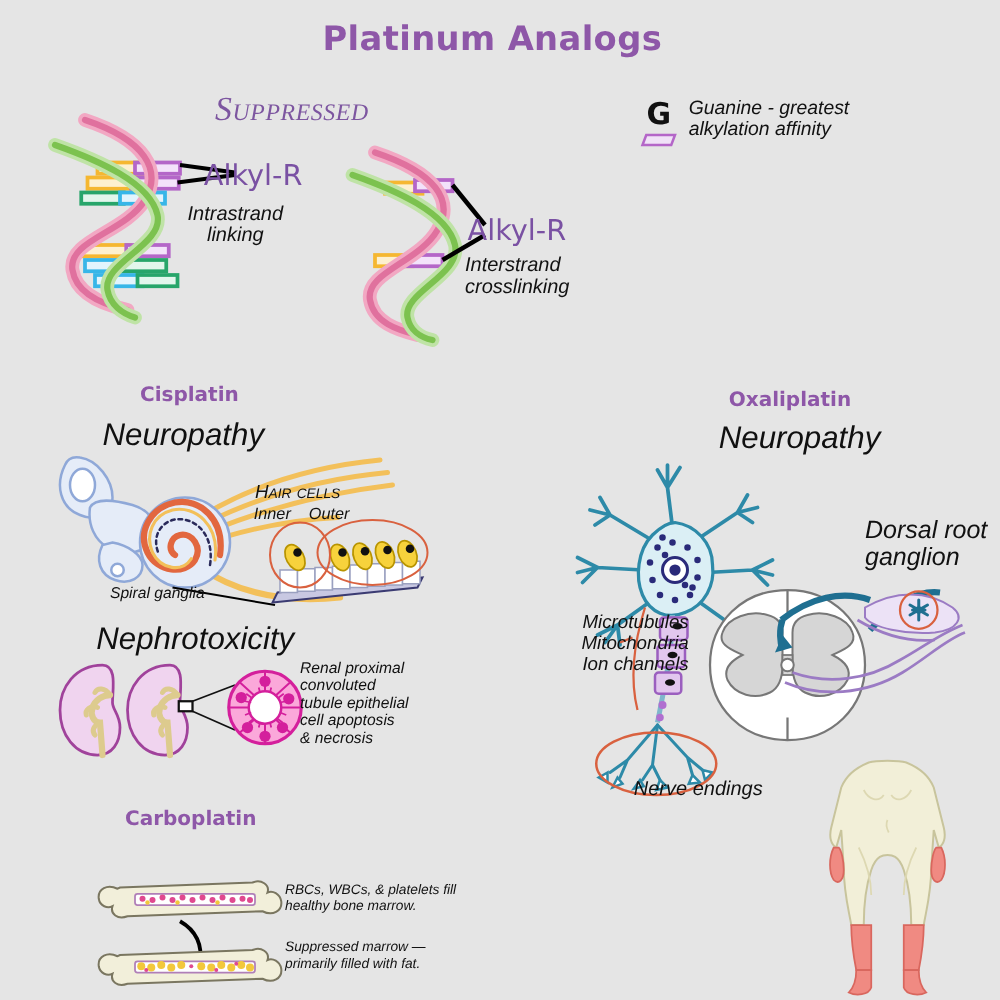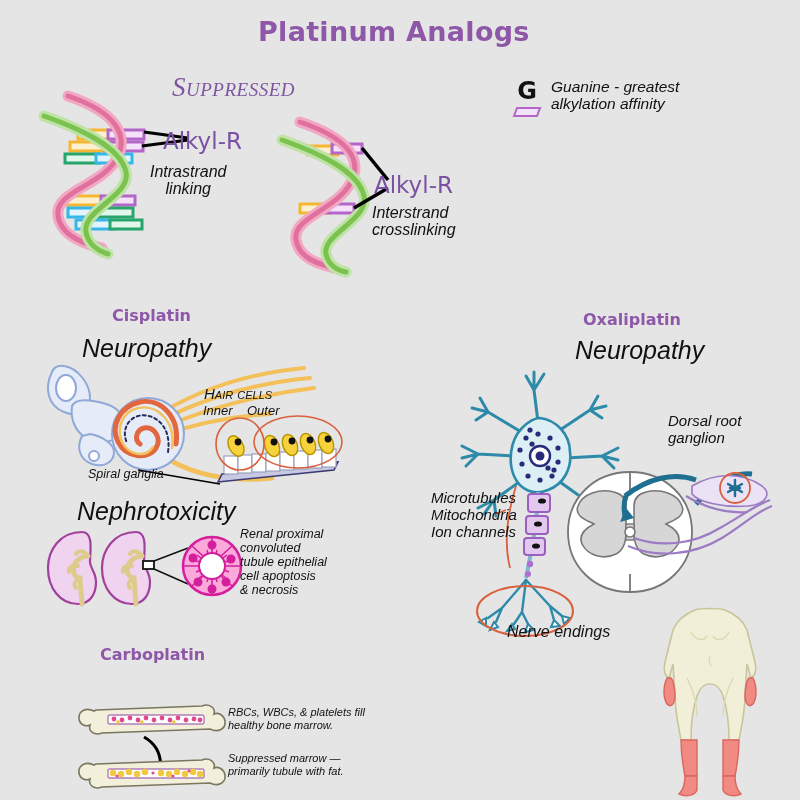--- a/index.html
+++ b/index.html
@@ -342,21 +342,21 @@
             <circle cx="75" cy="16" r="1.6"></circle>
             <circle cx="95" cy="19" r="1.6"></circle>
           <circle cx="111" cy="14" r="1.6"></circle>
         </g>
       </g>
     </svg>
   </div>
   <div class="abs hand-xs" style="left:228px; top:706px;">RBCs, WBCs, &amp; platelets fill
 healthy bone marrow.</div>
   <div class="abs hand-xs" style="left:228px; top:752px;">Suppressed marrow —
-primarily tubule with fat.</div>
+primarily filled with fat.</div>
 
   <div class="abs section-title" style="left:583px; top:310px;">Oxaliplatin</div>
   <div class="abs section-sub" style="left:575px; top:336px;">Neuropathy</div>
 
   <div class="abs" style="left:430px; top:368px;">
     <svg width="360" height="270" viewBox="0 0 360 270">
 
       <g fill="none" stroke="#2d8aa8" stroke-width="3" stroke-linecap="round" stroke-linejoin="round">
         <path d="M108,54 L104,22 M104,22 L96,8 M104,22 L114,6 M104,22 L104,4"></path>
         <path d="M88,62 L58,44 M58,44 L42,40 M58,44 L50,30 M58,44 L46,52"></path>
@@ -449,23 +449,23 @@
       </g>
       <circle cx="305" cy="120" r="3" fill="#1f6f91"></circle>
 
       <g fill="none" stroke="#9b7bc4" stroke-width="2.2">
         <path d="M198,178 C226,190 262,188 292,170 C312,158 326,144 342,138"></path>
         <path d="M204,170 C232,180 264,176 290,160 C308,150 324,138 340,132"></path>
         <path d="M256,128 C276,140 296,146 318,144"></path>
       </g>
     </svg>
   </div>
-  <div class="abs hand-sm" style="left:668px; top:413px; font-size:15px;">Dorsal root
+  <div class="abs hand-sm" style="left:692px; top:413px; font-size:20px;">Dorsal root
 ganglion</div>
-  <div class="abs hand-sm" style="left:431px; top:490px; font-size:15px; width:120px;">Microtubules
+  <div class="abs hand-sm" style="left:431px; top:490px; font-size:15px; text-align:right; width:120px;">Microtubules
 Mitochondria
 Ion channels</div>
   <div class="abs hand-sm" style="left:507px; top:623px; font-size:16px;">Nerve endings</div>
 
   <div class="abs" style="left:635px; top:608px;">
     <svg width="150" height="190" viewBox="0 0 150 190">
 
       <path d="M60,2 C50,6 42,12 38,22 L30,54 C28,62 30,68 34,70 L38,56 L40,86
                C40,106 44,120 46,132 L56,132 C56,116 58,100 62,88 C66,76 72,76 75,76
                C78,76 84,76 88,88 C92,100 94,116 94,132 L104,132

